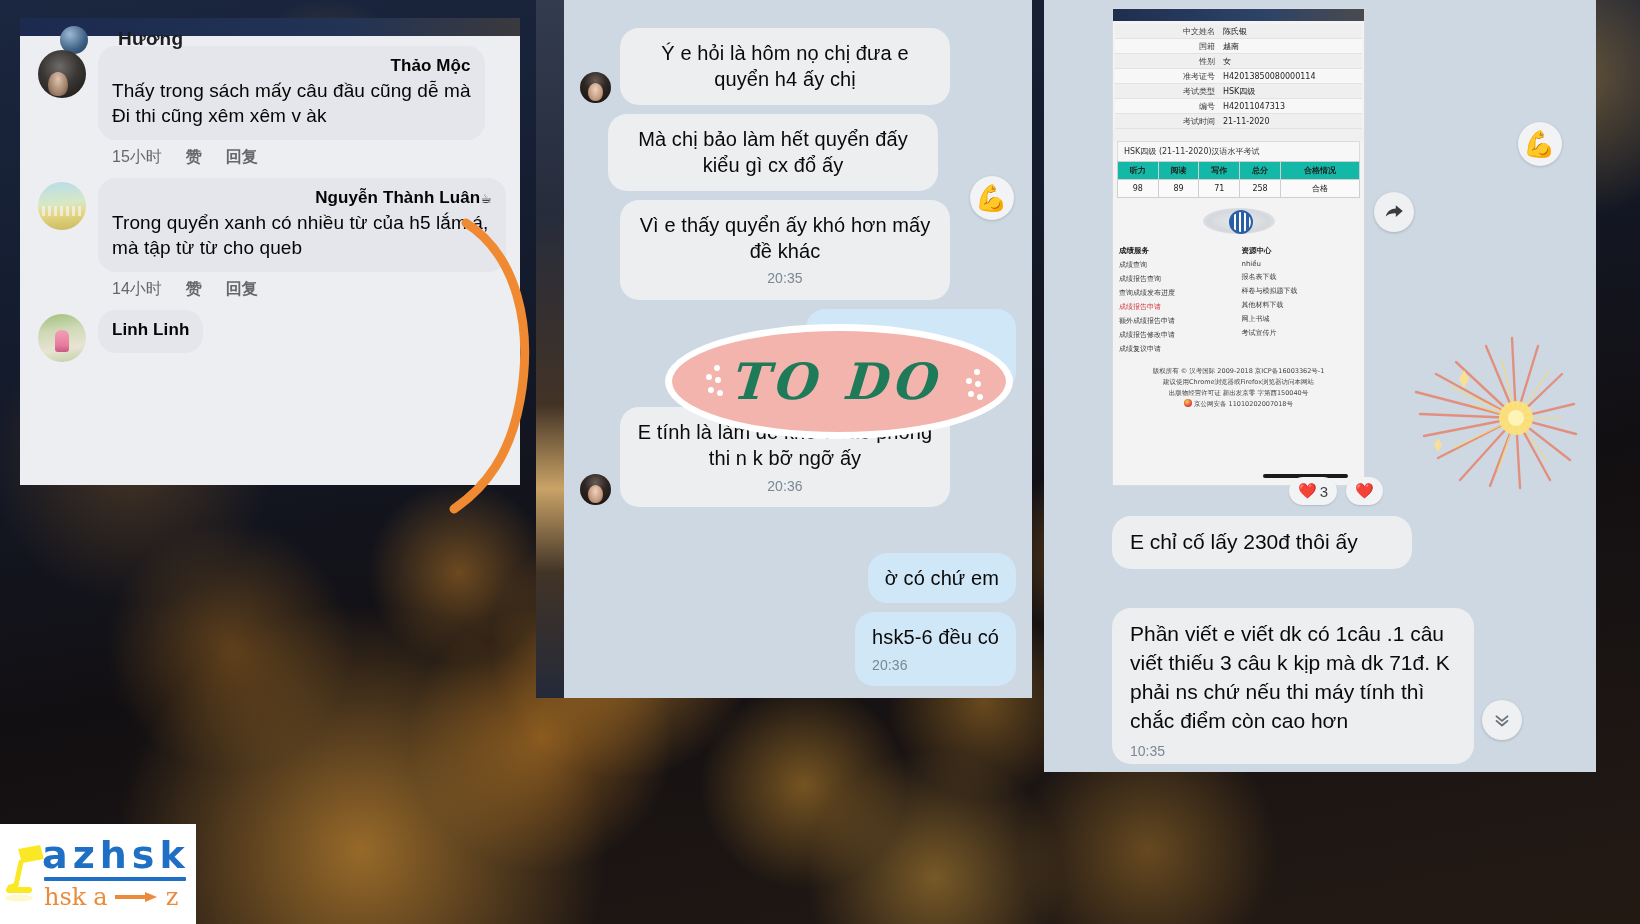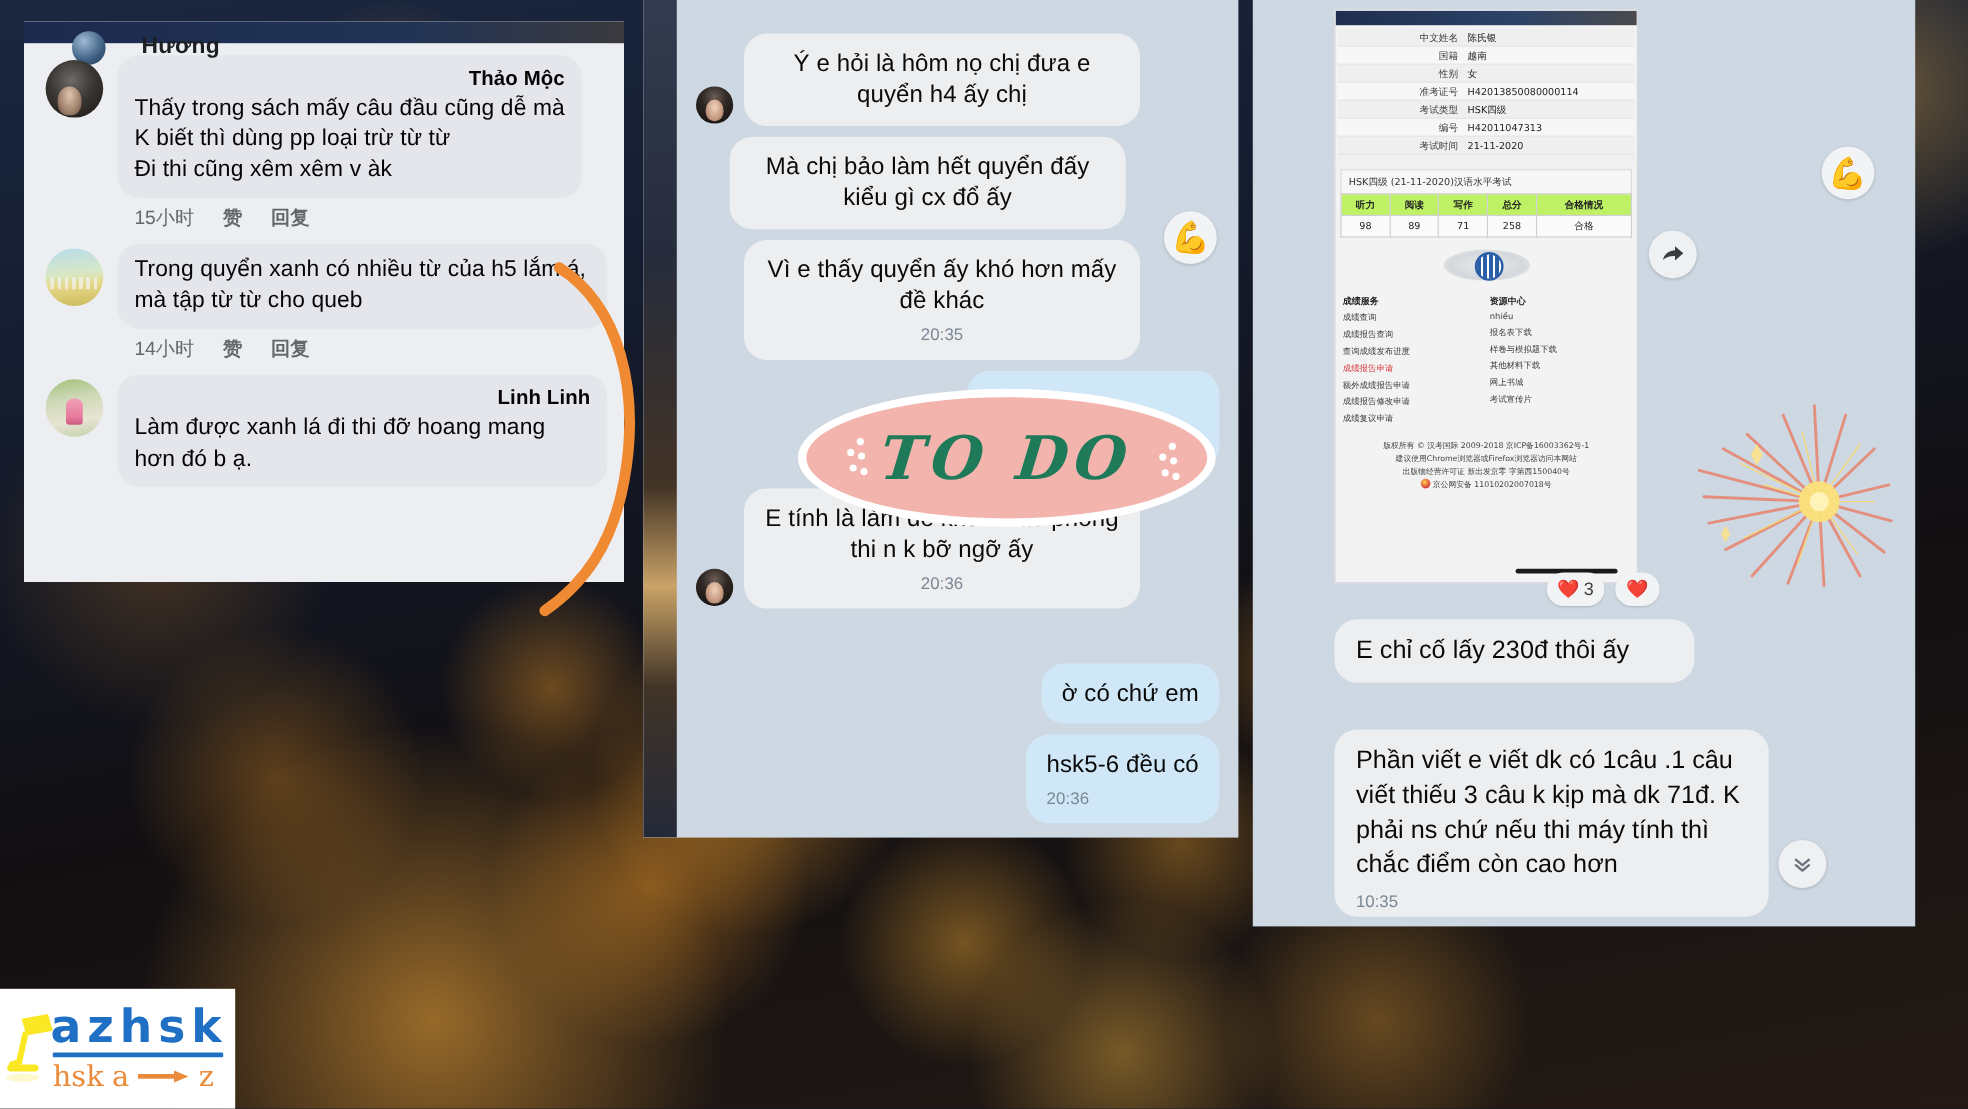--- a/index.html
+++ b/index.html
@@ -184,21 +184,21 @@
   .cert-v { flex: 1; color: #222; }
   .cert-spacer { height: 12px; background: #f0f0f0; }
   .cert-title {
     font-size: 8px; color: #333; padding: 4px 0 4px 6px;
     background: #f7f7f7; border: 1px solid #dcdcdc; border-bottom: none;
   }
   table.score { width: 100%; border-collapse: collapse; font-size: 8px; }
   table.score th, table.score td {
     border: 1px solid #cfcfcf; text-align: center; padding: 3px 0; color: #222;
   }
-  table.score th { background: #bef264; font-weight: bold; }
+  table.score th { background: #14b8a6; font-weight: bold; }
   table.score td { background: #fafafa; }
   #cert-seal {
     margin: 10px auto 4px auto; width: 72px; height: 26px;
     background: radial-gradient(ellipse at 50% 50%, #e8eaec 0%, #d4d8dc 60%, #f3f3f3 100%);
     border-radius: 50%; position: relative;
   }
   #cert-seal::after {
     content:''; position:absolute; left:26px; top:2px; width:20px; height:20px;
     border-radius:50%; border:2px solid #2a5fa8;
     background: repeating-linear-gradient(90deg,#2a5fa8 0 3px,#ffffff 3px 5px);
@@ -271,51 +271,52 @@
   <div id="fb-topbar"></div>
   <div class="cut-av"></div>
   <div class="cut-name">Hương</div>
 
   <div class="comment">
     <div class="avatar av-thao"></div>
     <div class="bubble-wrap">
       <div class="c-bubble">
         <div class="c-name">Thảo Mộc</div>
         <div class="c-text">Thấy trong sách mấy câu đầu cũng dễ mà</div>
-        <div class="c-text">K biết thì dùng pp loại trừ từ từ</div>
         <div class="c-text">Đi thi cũng xêm xêm v àk</div>
       </div>
       <div class="c-meta">
         <span>15小时</span>
         <span class="act">赞</span>
         <span class="act">回复</span>
       </div>
     </div>
   </div>
 
   <div class="comment">
     <div class="avatar av-luan"></div>
     <div class="bubble-wrap">
       <div class="c-bubble">
+        <div class="c-name">
+          <span>Nguyễn Thành Luân</span><span class="emoji">☕</span>
+        </div>
         <div class="c-text">Trong quyển xanh có nhiều từ của h5 lắm á, mà tập từ từ cho queb</div>
       </div>
       <div class="c-meta">
         <span>14小时</span>
         <span class="act">赞</span>
         <span class="act">回复</span>
       </div>
     </div>
   </div>
 
   <div class="comment">
     <div class="avatar av-linh"></div>
     <div class="bubble-wrap">
       <div class="c-bubble">
         <div class="c-name">Linh Linh</div>
-        <div class="c-text">Làm được xanh lá đi thi đỡ hoang mang hơn đó b ạ.</div>
       </div>
     </div>
   </div>
 </div>
 
 <svg id="orange-arc" viewBox="0 0 110 300">
   <path d="M18 8 C 68 40, 86 110, 72 186 C 62 240, 38 272, 6 294" stroke="#f08a32" stroke-width="9" fill="none" stroke-linecap="round"></path>
 </svg>
 
 <div class="panel" id="panel-chat">

